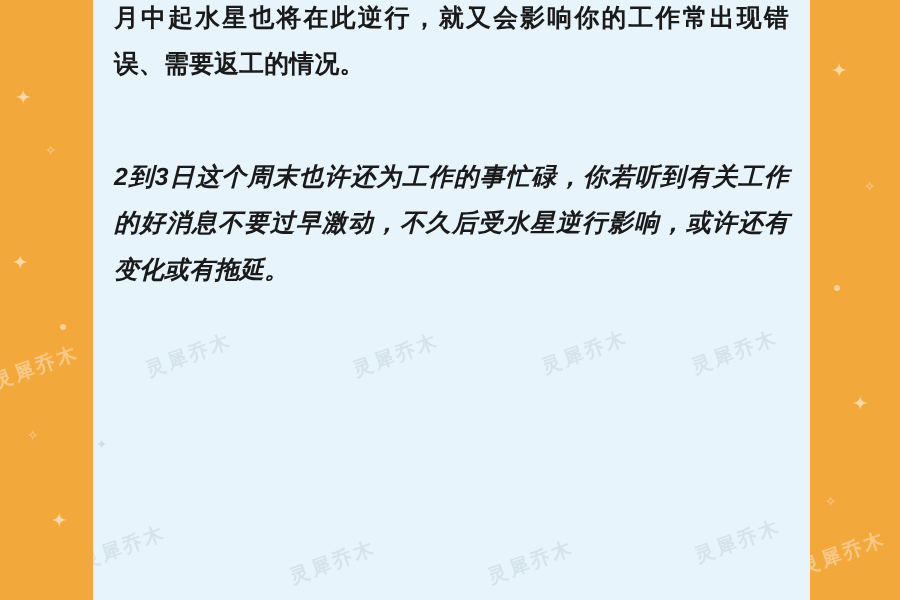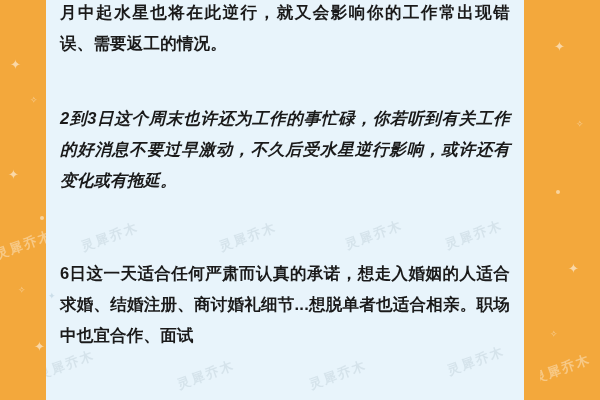--- a/index.html
+++ b/index.html
@@ -30,21 +30,21 @@
   }
   .gutter-right {
     position: absolute;
     right: 0; top: 0;
     width: 60px; height: 400px;
     background: #f3a83c;
     overflow: hidden;
   }
   .card {
     position: absolute;
-    left: 46px;
+    left: 62px;
     top: 0;
     width: 478px;
     height: 400px;
     background: #e8f4fb;
     overflow: hidden;
   }
   .card-inner {
     position: relative;
     padding: 0 14px;
     height: 100%;
@@ -116,21 +116,20 @@
     <span class="star" style="left:28px; top:262px;">✦</span>
     <span class="star small" style="left:10px; top:330px;">✧</span>
     <span class="wm wm-o" style="left:-8px; top:360px;">灵犀乔木</span>
   </div>
 
   <div class="card">
     <div class="card-inner">
 
       <p class="para p1">月中起水星也将在此逆行，就又会影响你的工作常出现错误、需要返工的情况。</p>
       <p class="para p2">2到3日这个周末也许还为工作的事忙碌，你若听到有关工作的好消息不要过早激动，不久后受水星逆行影响，或许还有变化或有拖延。</p>
-      <p class="para p3">6日这一天适合任何严肃而认真的承诺，想走入婚姻的人适合求婚、结婚注册、商讨婚礼细节...想脱单者也适合相亲。职场中也宜合作、面试</p>
 
       <span class="wm" style="left:34px; top:228px;">灵犀乔木</span>
       <span class="wm" style="left:172px; top:228px;">灵犀乔木</span>
       <span class="wm" style="left:298px; top:226px;">灵犀乔木</span>
       <span class="wm" style="left:398px; top:226px;">灵犀乔木</span>
       <span class="wm" style="left:400px; top:352px;">灵犀乔木</span>
       <span class="wm" style="left:-10px; top:356px;">灵犀乔木</span>
       <span class="wm" style="left:130px; top:366px;">灵犀乔木</span>
       <span class="wm" style="left:262px; top:366px;">灵犀乔木</span>
 

